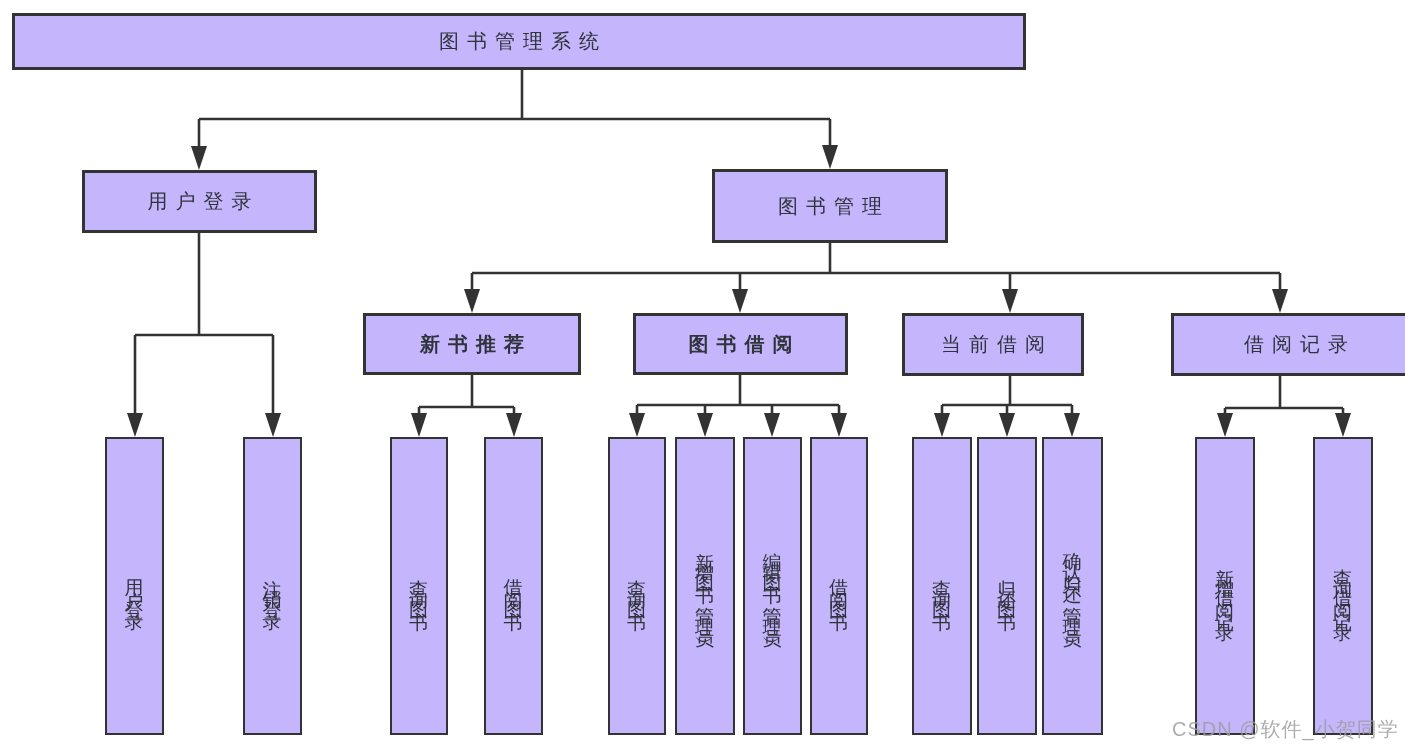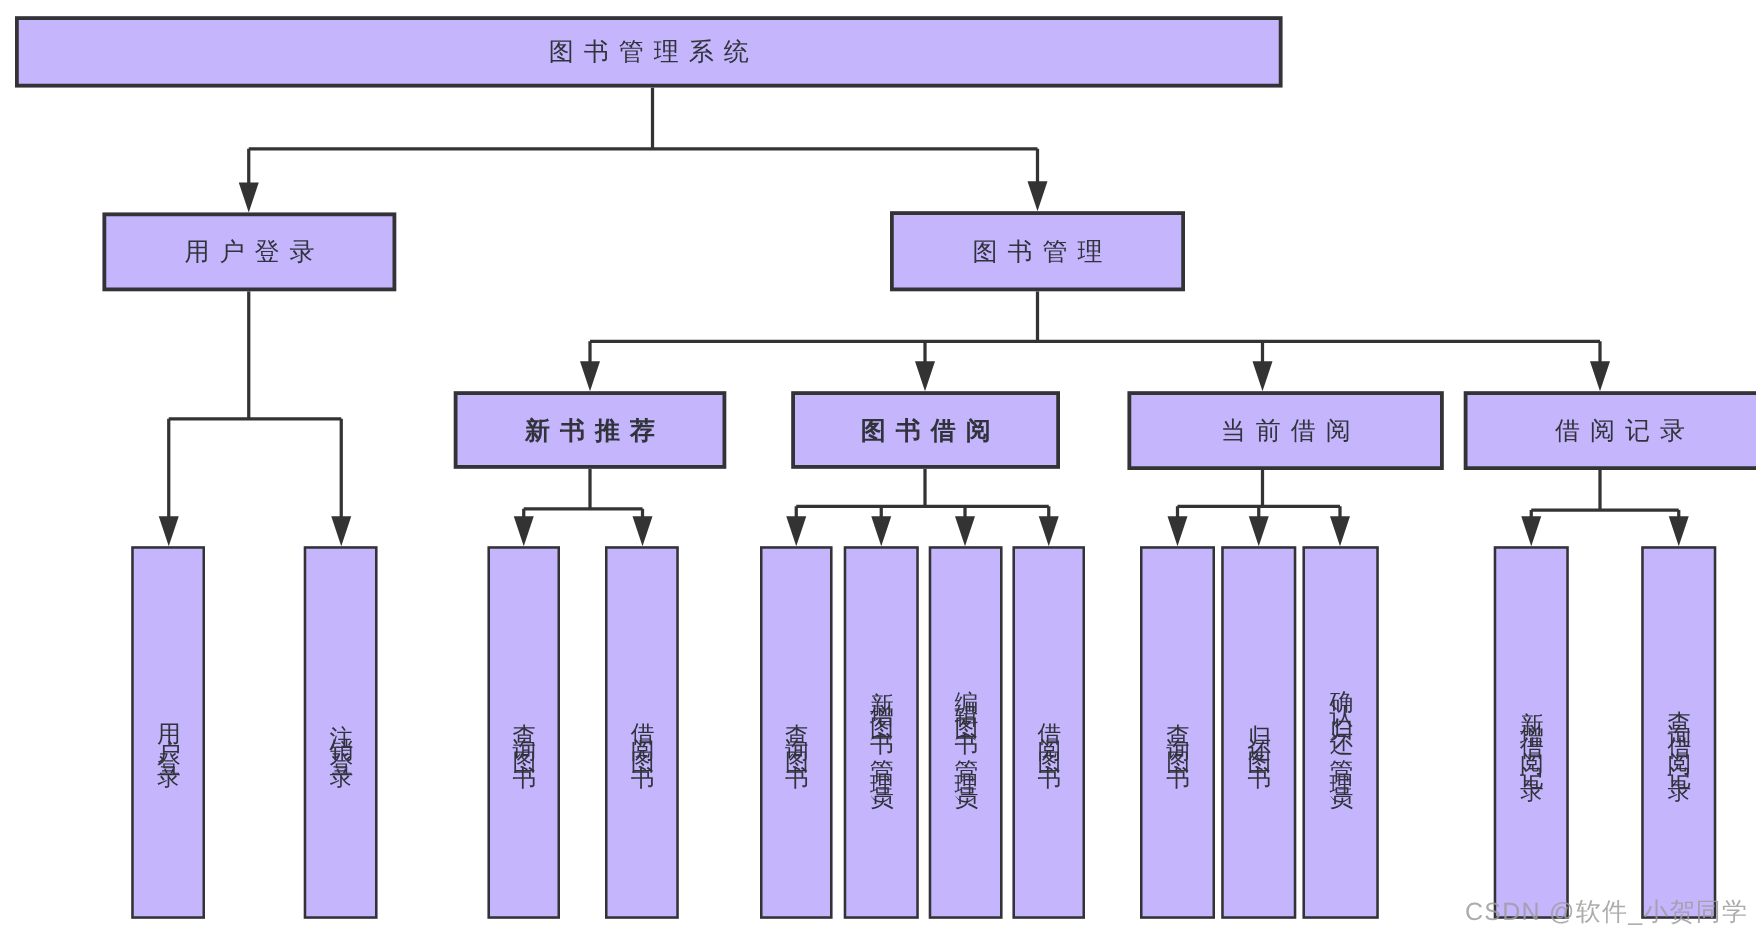--- a/index.html
+++ b/index.html
@@ -44,24 +44,24 @@
     writing-mode: vertical-rl;
     text-orientation: mixed;
     font-size: 19px;
     letter-spacing: 11px;
     line-height: 1;
     white-space: nowrap;
   }
   
   .n-root     { left: 12px;   top: 13px;  width: 1014px; height: 57px; }
   .n-login    { left: 82px;   top: 170px; width: 235px;  height: 63px; }
-  .n-mgmt     { left: 712px;  top: 169px; width: 236px;  height: 64px; }
+  .n-mgmt     { left: 712px;  top: 169px; width: 236px;  height: 74px; }
   .n-newbooks { left: 363px;  top: 313px; width: 218px;  height: 62px; font-weight: bold; }
   .n-borrow   { left: 633px;  top: 313px; width: 215px;  height: 62px; font-weight: bold; }
-  .n-current  { left: 902px;  top: 313px; width: 253px;  height: 63px; }
+  .n-current  { left: 902px;  top: 313px; width: 182px;  height: 63px; }
   .n-records  { left: 1171px; top: 313px; width: 250px;  height: 63px; }
   .leaf { top: 437px; height: 298px; }
   .l-userlogin { left: 105px;  width: 59px; }
   .l-logout    { left: 243px;  width: 59px; }
   .l-nb-query  { left: 390px;  width: 58px; }
   .l-nb-borrow { left: 484px;  width: 59px; }
   .l-bb-query  { left: 608px;  width: 58px; }
   .l-bb-add    { left: 675px;  width: 60px; }
   .l-bb-edit   { left: 743px;  width: 59px; }
   .l-bb-borrow { left: 810px;  width: 58px; }

